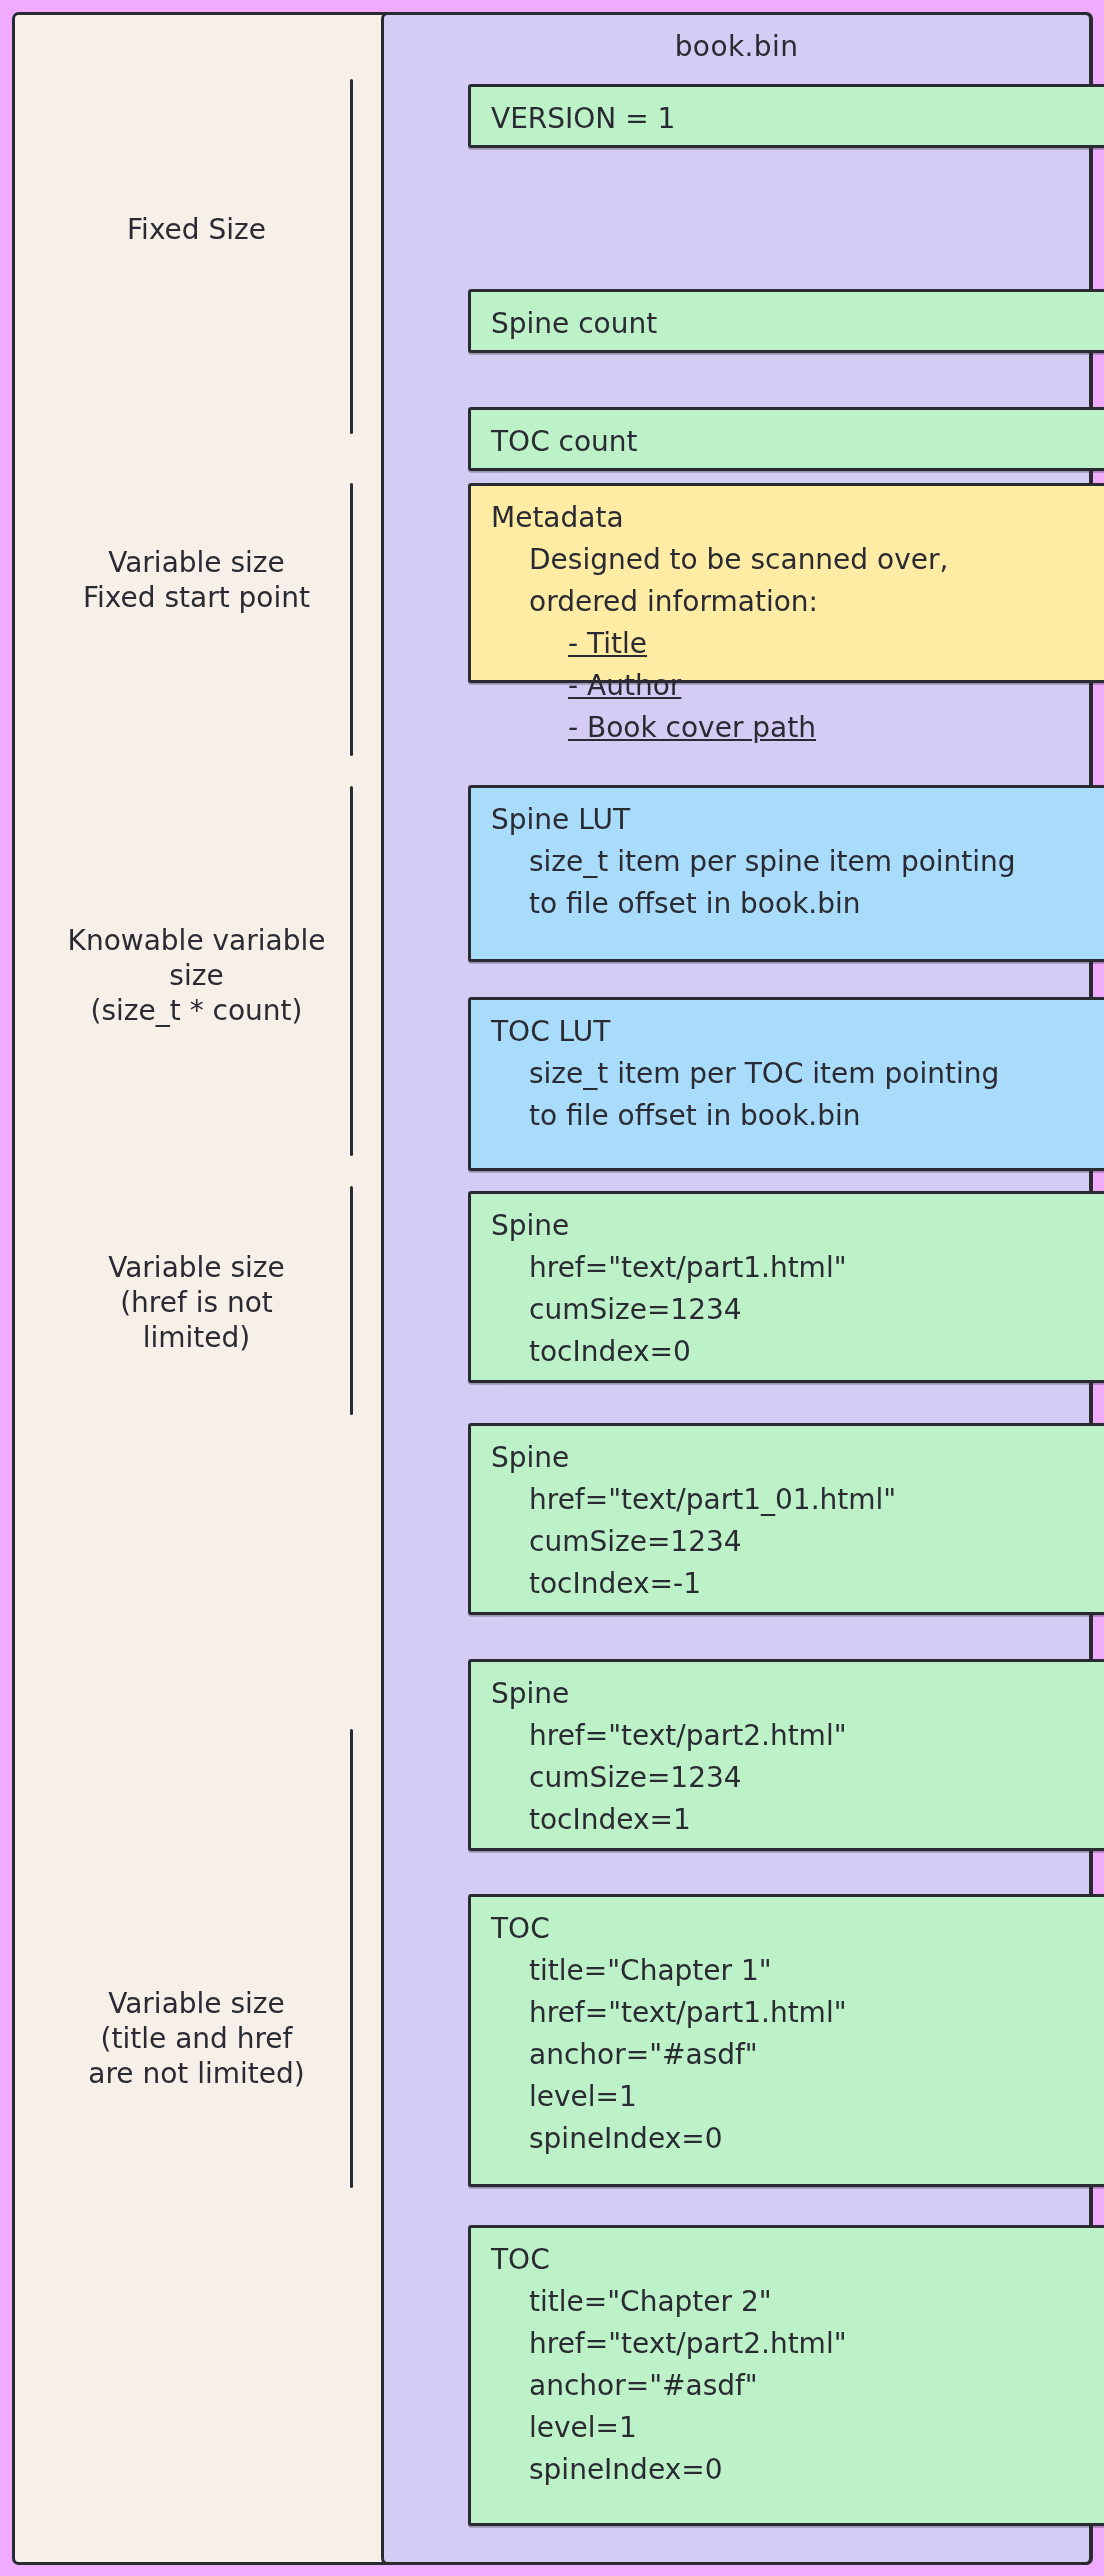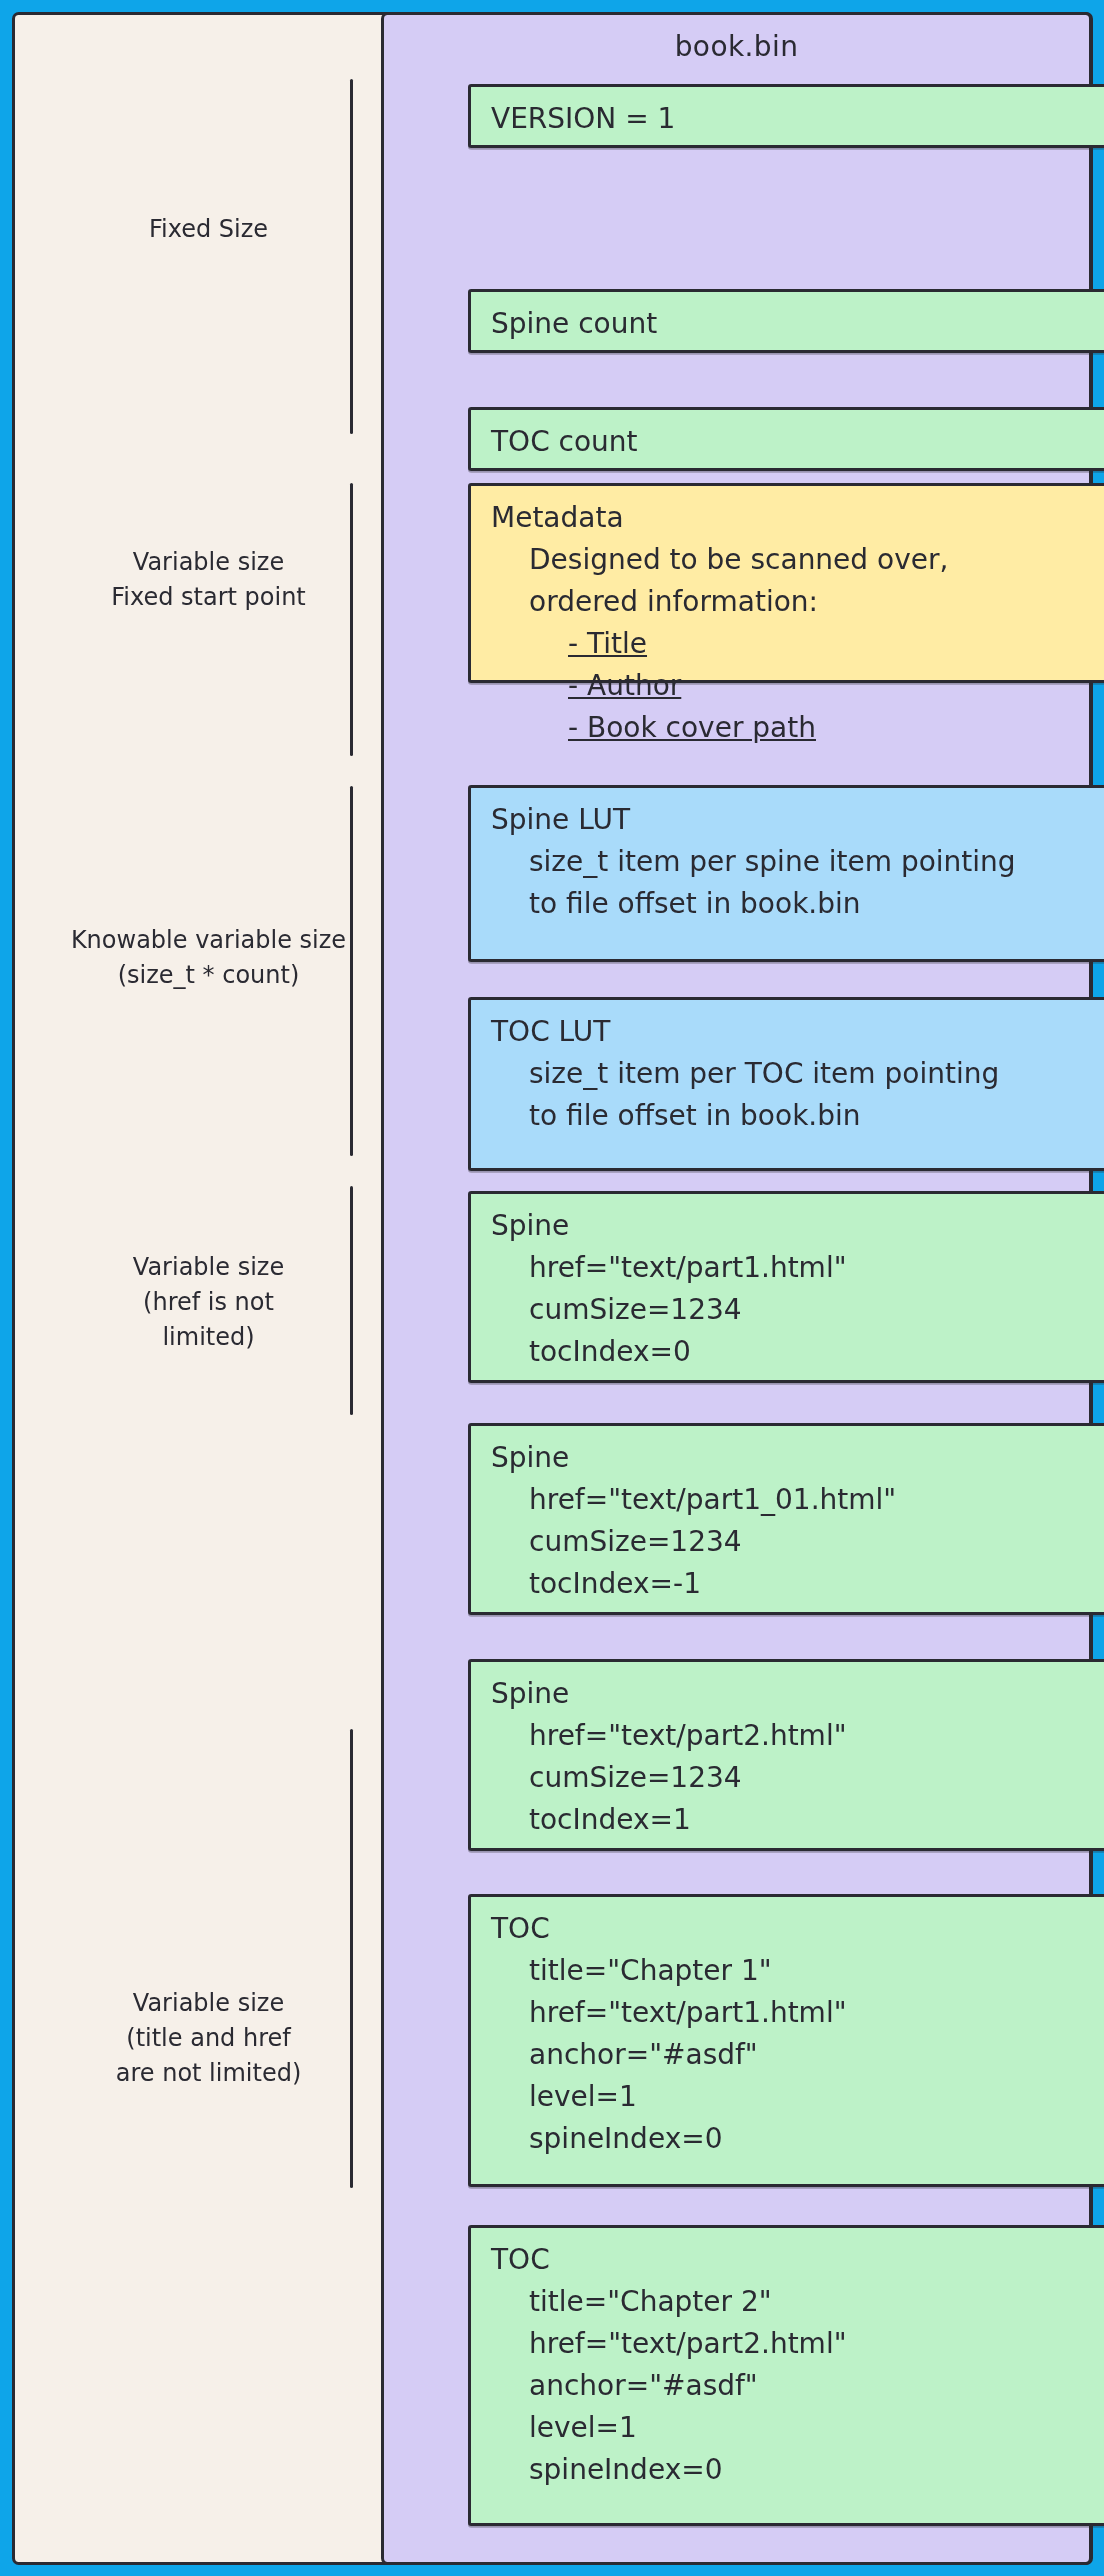--- a/index.html
+++ b/index.html
@@ -1,18 +1,18 @@
 <!DOCTYPE html>
 <html style="--stroke: #2a2a32; --canvas: #f6f0e9; --panel: #d5ccf5; --green: #bdf2c8; --yellow: #ffeca4; --blue: #a9dbfa;font-size:13.4px"><head>
 <meta charset="utf-8">
 <style>
   html,body{margin:0;padding:0;background:#ffffff;}
   #page{
     position:relative;width:1104px;height:2576px;
-    background:#0ea5e9;
+    background:#f0abfc;
     font-family:"DejaVu Sans", sans-serif;
     color:var(--stroke,#2a2a32);
   }
   
   .outer-frame{
     position:absolute;left:11.7px;top:11.7px;width:1081px;height:2553px;
     background:var(--canvas,#f6f0e9);
     border:3.3px solid var(--stroke,#2a2a32);
     border-radius:6.7px;box-sizing:border-box;
   }
@@ -39,22 +39,22 @@
   }
   .bg-green{background:var(--green,#bdf2c8);}
   .bg-yellow{background:var(--yellow,#ffeca4);}
   .bg-blue{background:var(--blue,#a9dbfa);}
   .bl{font-size:28px;line-height:42px;white-space:pre;}
   .ind0{padding-left:0;}
   .ind1{padding-left:38px;}
   .ind2{padding-left:77px;text-decoration:underline;}
   
   .side-label{
-    position:absolute;left:58px;width:301px;
-    text-align:center;font-size:24px;line-height:35px;
+    position:absolute;left:46px;width:301px;
+    text-align:center;font-size:28px;line-height:35px;
   }
   .bracket{
     position:absolute;left:350px;width:3.3px;
     background:var(--stroke,#2a2a32);border-radius:2.5px;
   }
 </style>
 </head>
 <body>
 
 <div id="page">

